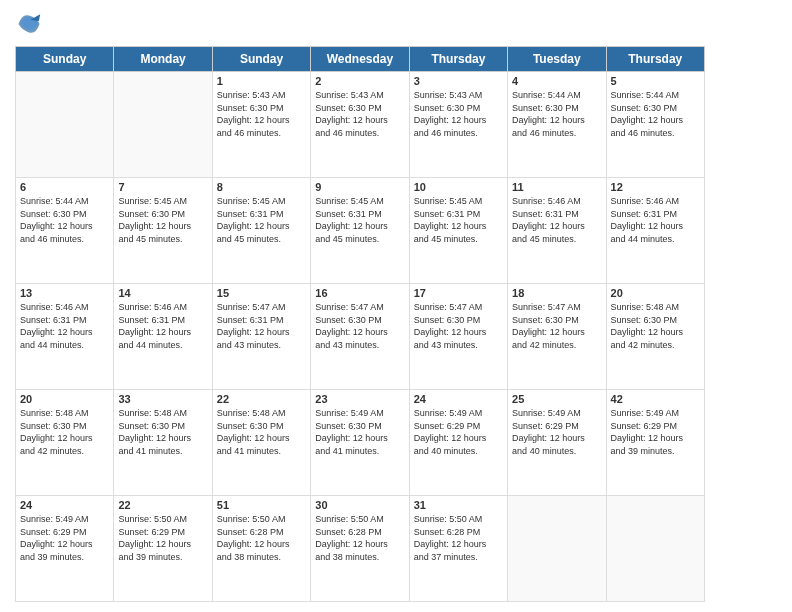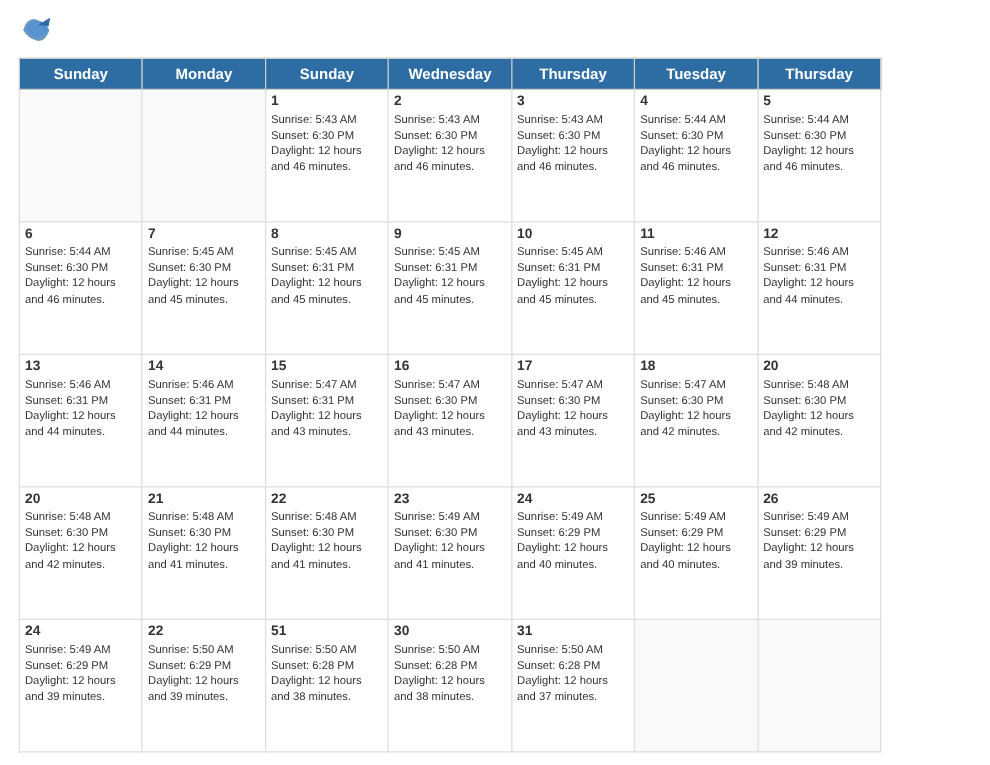--- a/index.html
+++ b/index.html
@@ -250,21 +250,21 @@
           </td>
         </tr>
         <tr>
           <td>
             <span class="day-num">20</span>
             <div class="day-info" style="white-space: pre-line;">Sunrise: 5:48 AM
 Sunset: 6:30 PM
 Daylight: 12 hours and 42 minutes.</div>
           </td>
           <td>
-            <span class="day-num">21</span>
+            <span class="day-num">33</span>
             <div class="day-info" style="white-space: pre-line;">Sunrise: 5:48 AM
 Sunset: 6:30 PM
 Daylight: 12 hours and 41 minutes.</div>
           </td>
           <td>
             <span class="day-num">22</span>
             <div class="day-info" style="white-space: pre-line;">Sunrise: 5:48 AM
 Sunset: 6:30 PM
 Daylight: 12 hours and 41 minutes.</div>
           </td>
@@ -280,21 +280,21 @@
 Sunset: 6:29 PM
 Daylight: 12 hours and 40 minutes.</div>
           </td>
           <td>
             <span class="day-num">25</span>
             <div class="day-info" style="white-space: pre-line;">Sunrise: 5:49 AM
 Sunset: 6:29 PM
 Daylight: 12 hours and 40 minutes.</div>
           </td>
           <td>
-            <span class="day-num">26</span>
+            <span class="day-num">42</span>
             <div class="day-info" style="white-space: pre-line;">Sunrise: 5:49 AM
 Sunset: 6:29 PM
 Daylight: 12 hours and 39 minutes.</div>
           </td>
         </tr>
         <tr>
           <td>
             <span class="day-num">24</span>
             <div class="day-info" style="white-space: pre-line;">Sunrise: 5:49 AM
 Sunset: 6:29 PM

